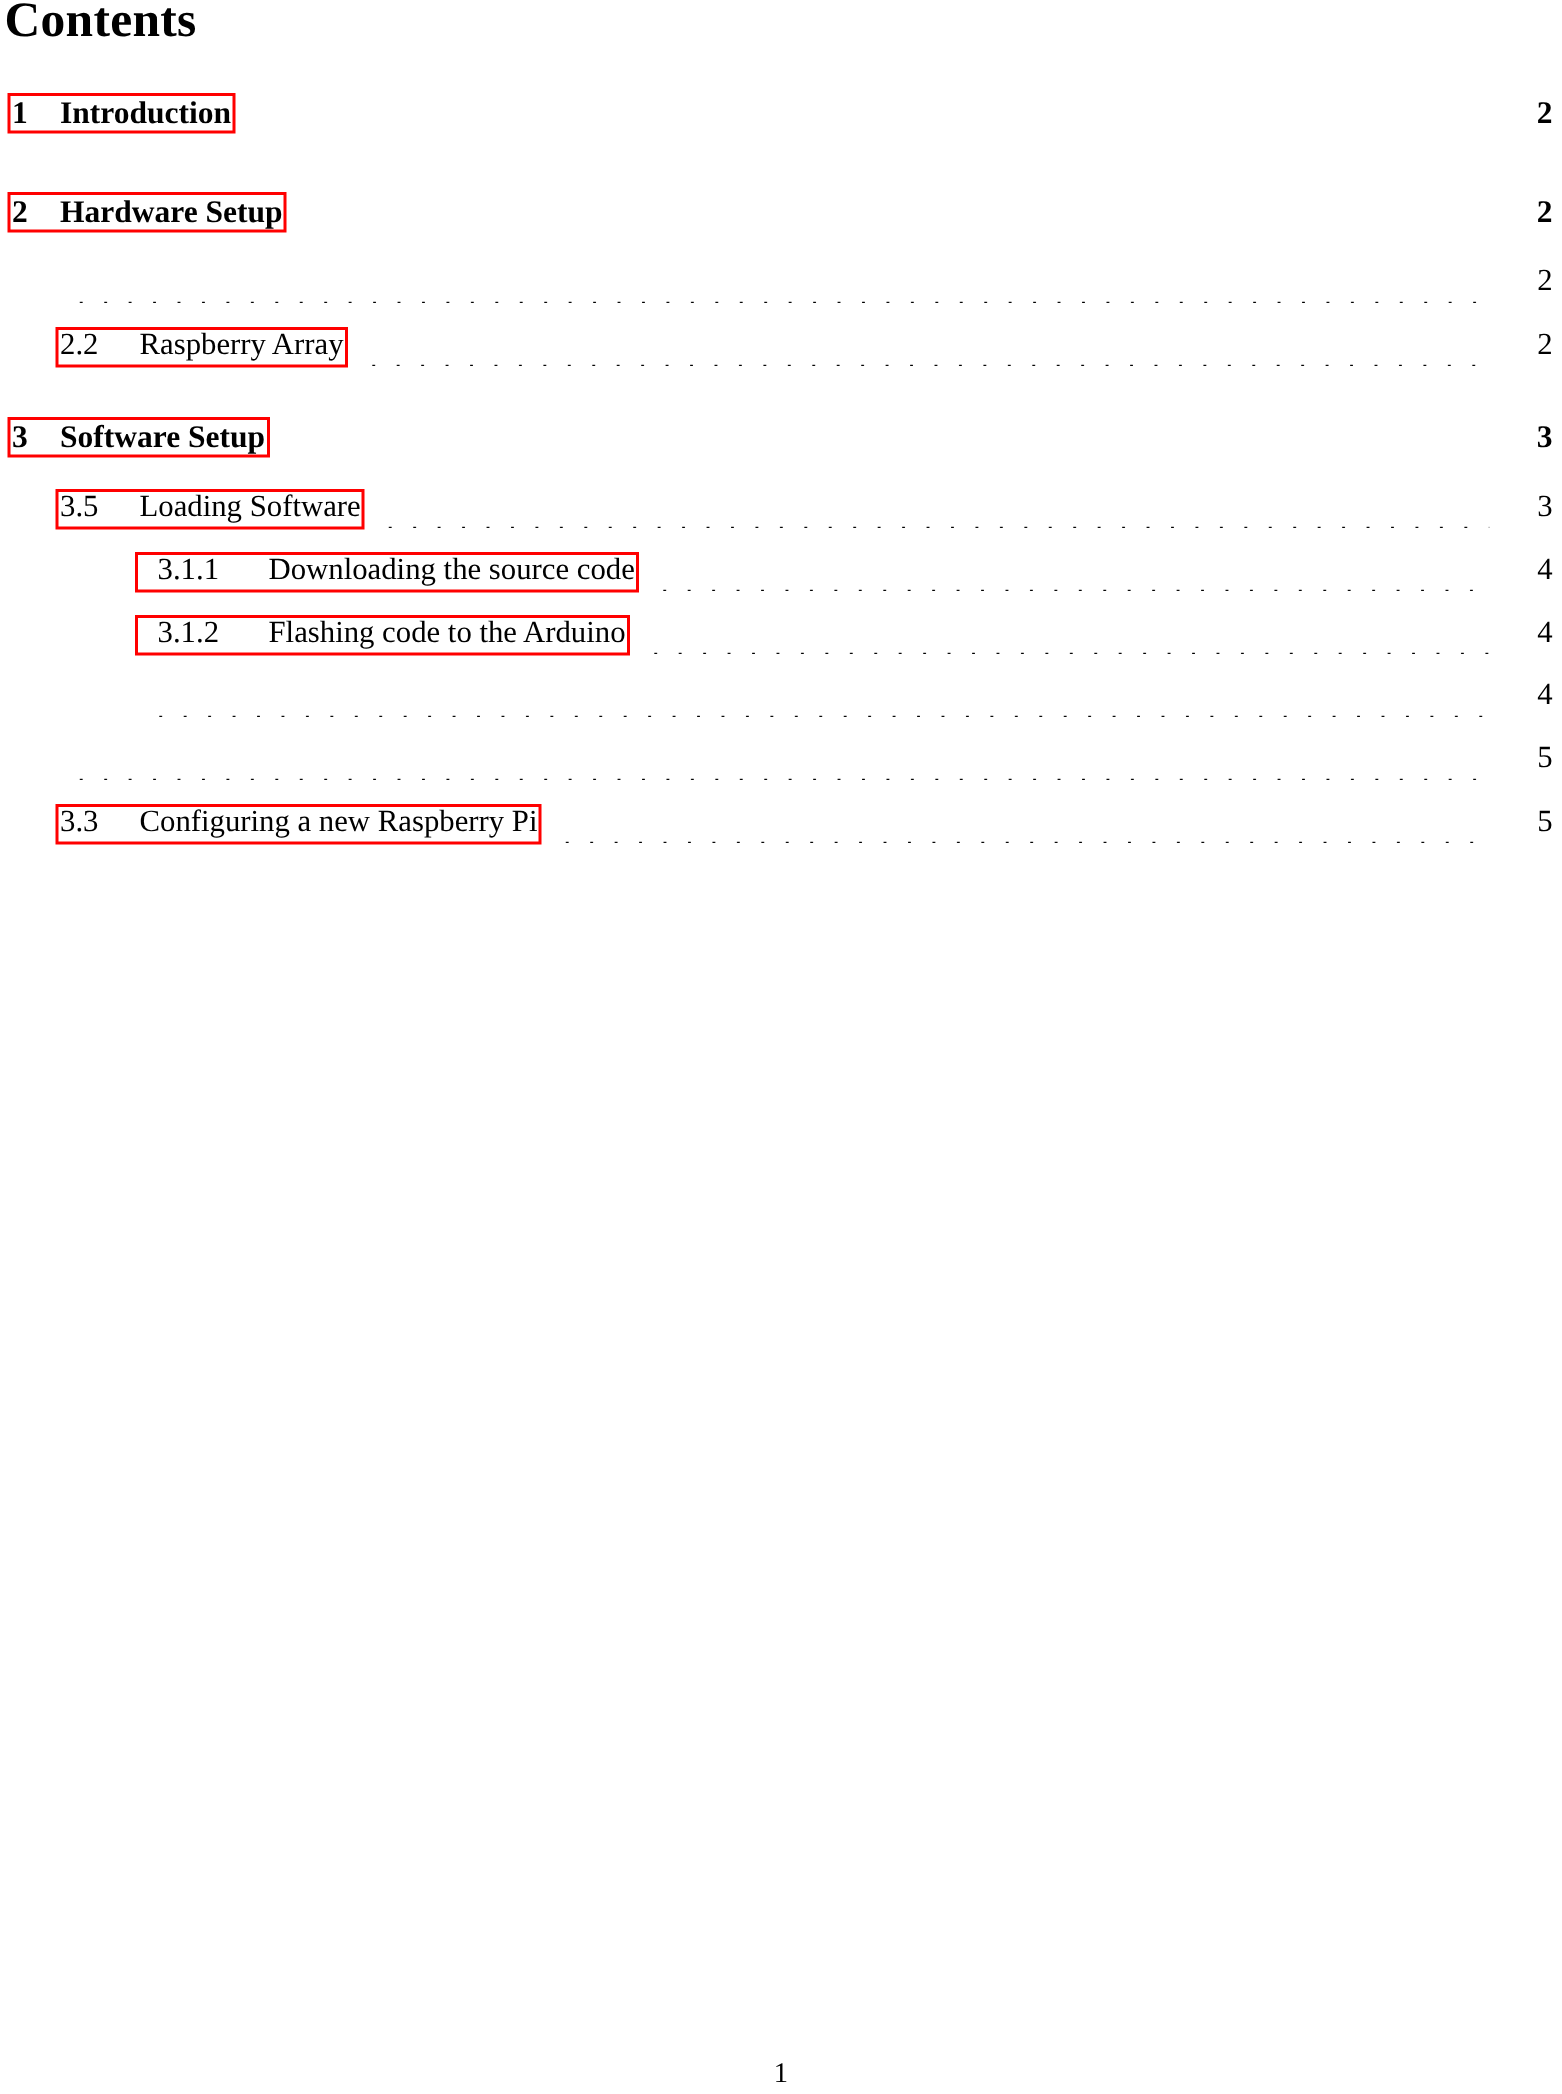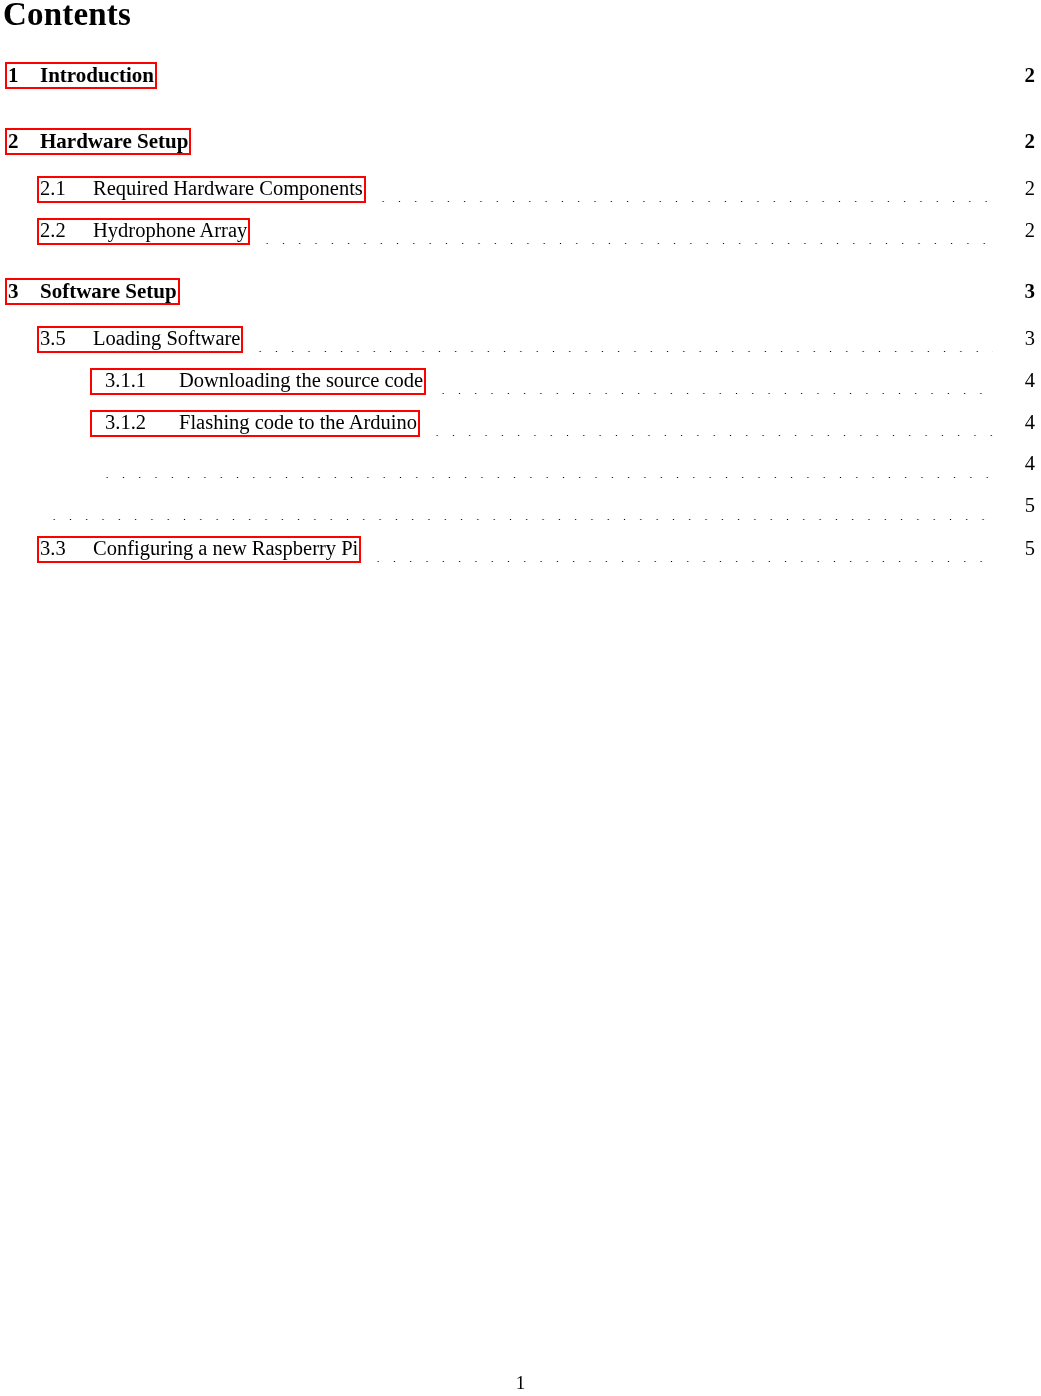--- a/index.html
+++ b/index.html
@@ -184,31 +184,27 @@
       </div>
       <div class="toc-row lvl-section spaced-above">
         <span class="link-box">
           <span class="entry-num">2</span>
           <span class="entry-title">Hardware Setup</span>
         </span>
         <span class="leader hidden"></span>
         <span class="page-num">2</span>
       </div>
       <div class="toc-row lvl-subsection">
-        <span class="link-box">
-          <span class="entry-num">2.1</span>
-          <span class="entry-title">Required Hardware Components</span>
-        </span>
         <span class="leader"></span>
         <span class="page-num">2</span>
       </div>
       <div class="toc-row lvl-subsection">
         <span class="link-box">
           <span class="entry-num">2.2</span>
-          <span class="entry-title">Hydrophone Array</span>
+          <span class="entry-title">Raspberry Array</span>
         </span>
         <span class="leader"></span>
         <span class="page-num">2</span>
       </div>
       <div class="toc-row lvl-section spaced-above">
         <span class="link-box">
           <span class="entry-num">3</span>
           <span class="entry-title">Software Setup</span>
         </span>
         <span class="leader hidden"></span>

